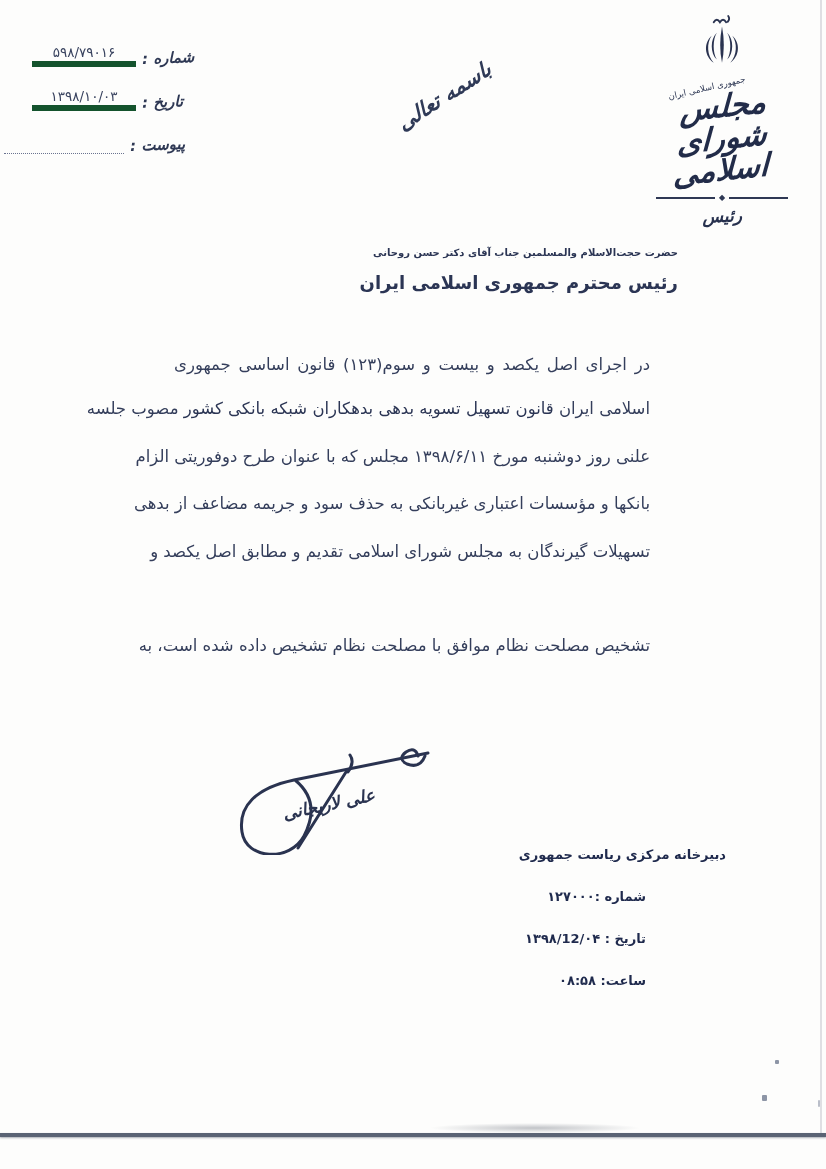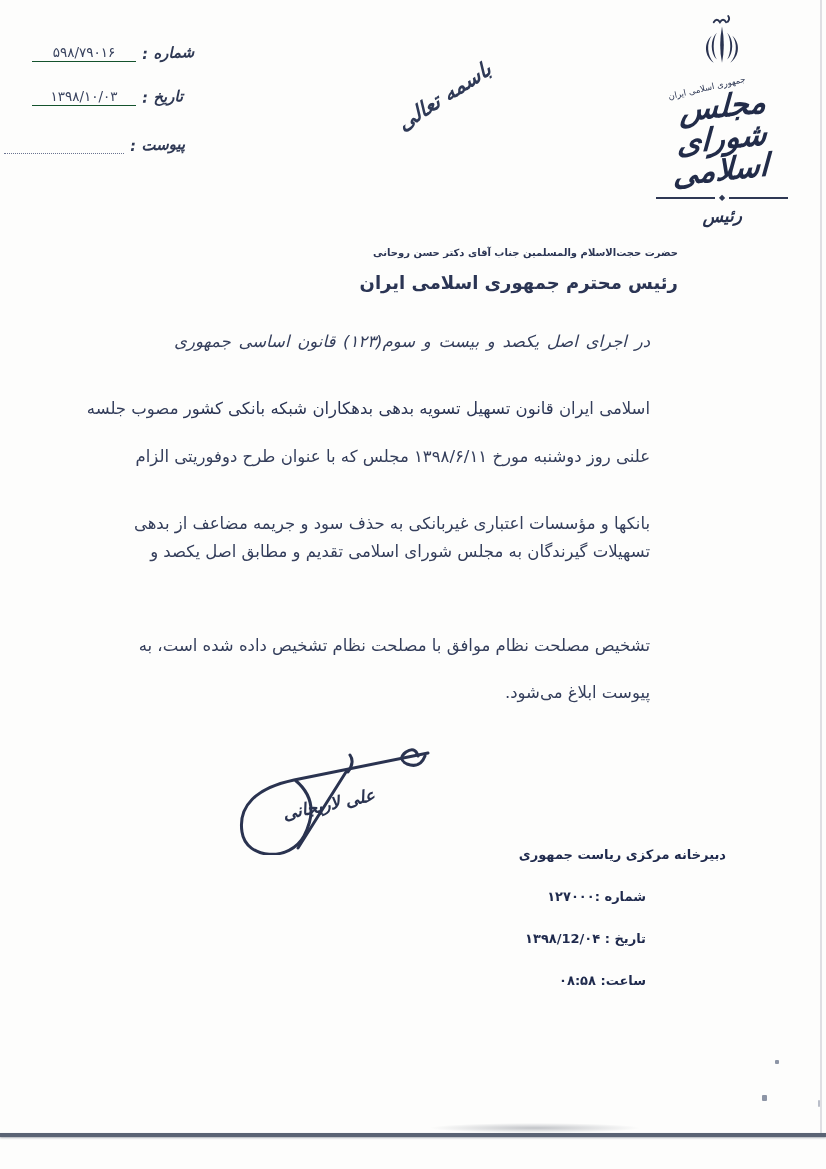--- a/index.html
+++ b/index.html
@@ -5,21 +5,21 @@
   html,body{margin:0;padding:0;background:#e9e9e9;}
   .page{
     position:relative;width:826px;height:1169px;margin:0 auto;
     background:#fdfdfc;overflow:hidden;
     font-family:"DejaVu Sans","Liberation Sans",sans-serif;
     color:#323c58;direction:rtl;
   }
   
   .hdr-row{position:absolute;display:flex;flex-direction:row;align-items:flex-end;gap:6px;}
   .hdr-label{font-style:italic;font-size:15px;font-weight:600;color:#2e3854;white-space:nowrap;transform:rotate(-2deg);}
-  .hdr-value{font-size:13.5px;color:#39435f;min-width:96px;text-align:center;border-bottom:1px solid #14532d;padding:0 4px 1px 4px;letter-spacing:1px;}
+  .hdr-value{font-size:13.5px;color:#39435f;min-width:96px;text-align:center;border-bottom:6px solid #14532d;padding:0 4px 1px 4px;letter-spacing:1px;}
   .hdr-value.dotted{border-bottom:1px dotted #6a7390;min-width:112px;}
   #row-number{top:44px;left:32px;}
   #row-date{top:88px;left:32px;}
   #row-attach{top:136px;left:4px;}
   
   .bismillah{position:absolute;top:56px;left:348px;width:150px;height:110px;pointer-events:none;}
   .bismillah span{
     display:inline-block;transform:rotate(-33deg) skewX(-6deg);
     font-size:21px;font-weight:700;font-style:italic;letter-spacing:-1px;
     color:#2f3a57;margin:28px 0 0 26px;white-space:nowrap;
@@ -116,27 +116,26 @@
       <span class="bar"></span>
     </div>
     <div class="lh-role">رئیس</div>
   </div>
 
   <div class="recipient">
     <div class="r1">حضرت حجت‌الاسلام والمسلمین جناب آقای دکتر حسن روحانی</div>
     <div class="r2">رئیس محترم جمهوری اسلامی ایران</div>
   </div>
 
-  <div class="body-line" style="top:332px;font-style:italic;">در اجرای اصل یکصد و بیست و سوم(۱۲۳) قانون اساسی جمهوری</div>
+  <div class="body-line" style="top:355px;">در اجرای اصل یکصد و بیست و سوم(۱۲۳) قانون اساسی جمهوری</div>
   <div class="body-line" style="top:399px;"><span>اسلامی ایران </span><b>قانون تسهیل تسویه بدهی بدهکاران شبکه بانکی کشور</b><span> مصوب جلسه</span></div>
   <div class="body-line" style="top:447px;">علنی روز دوشنبه مورخ ۱۳۹۸/۶/۱۱ مجلس که با عنوان طرح دوفوریتی الزام</div>
-  <div class="body-line" style="top:514px;">بانکها و مؤسسات اعتباری غیربانکی به حذف سود و جریمه مضاعف از بدهی</div>
+  <div class="body-line" style="top:494px;">بانکها و مؤسسات اعتباری غیربانکی به حذف سود و جریمه مضاعف از بدهی</div>
   <div class="body-line" style="top:542px;">تسهیلات گیرندگان به مجلس شورای اسلامی تقدیم و مطابق اصل یکصد و</div>
   <div class="body-line" style="top:636px;">تشخیص مصلحت نظام موافق با مصلحت نظام تشخیص داده شده است، به</div>
-  <div class="body-line last" style="top:683px;">پیوست ابلاغ می‌شود.</div>
 
   <div class="signature">
     <svg width="250" height="135" viewBox="0 0 250 135">
       <g fill="none" stroke="#2a3350" stroke-width="3" stroke-linecap="round">
         <path d="M227 36 q-5 13 -18 8 q-10 -5 -1 -12 q9 -6 12 4"></path>
         <path d="M230 33 L96 60 C58 68 40 86 44 112 C48 140 92 142 106 116 C118 93 114 74 97 60"></path>
         <path d="M148 52 L100 128"></path>
         <path d="M150 52 q7 -10 2 -17"></path>
       </g>
       <text x="132" y="90" transform="rotate(-12 132 90)" text-anchor="middle" font-size="17" font-style="italic" font-weight="600" fill="#2a3350">علی لاریجانی</text>

